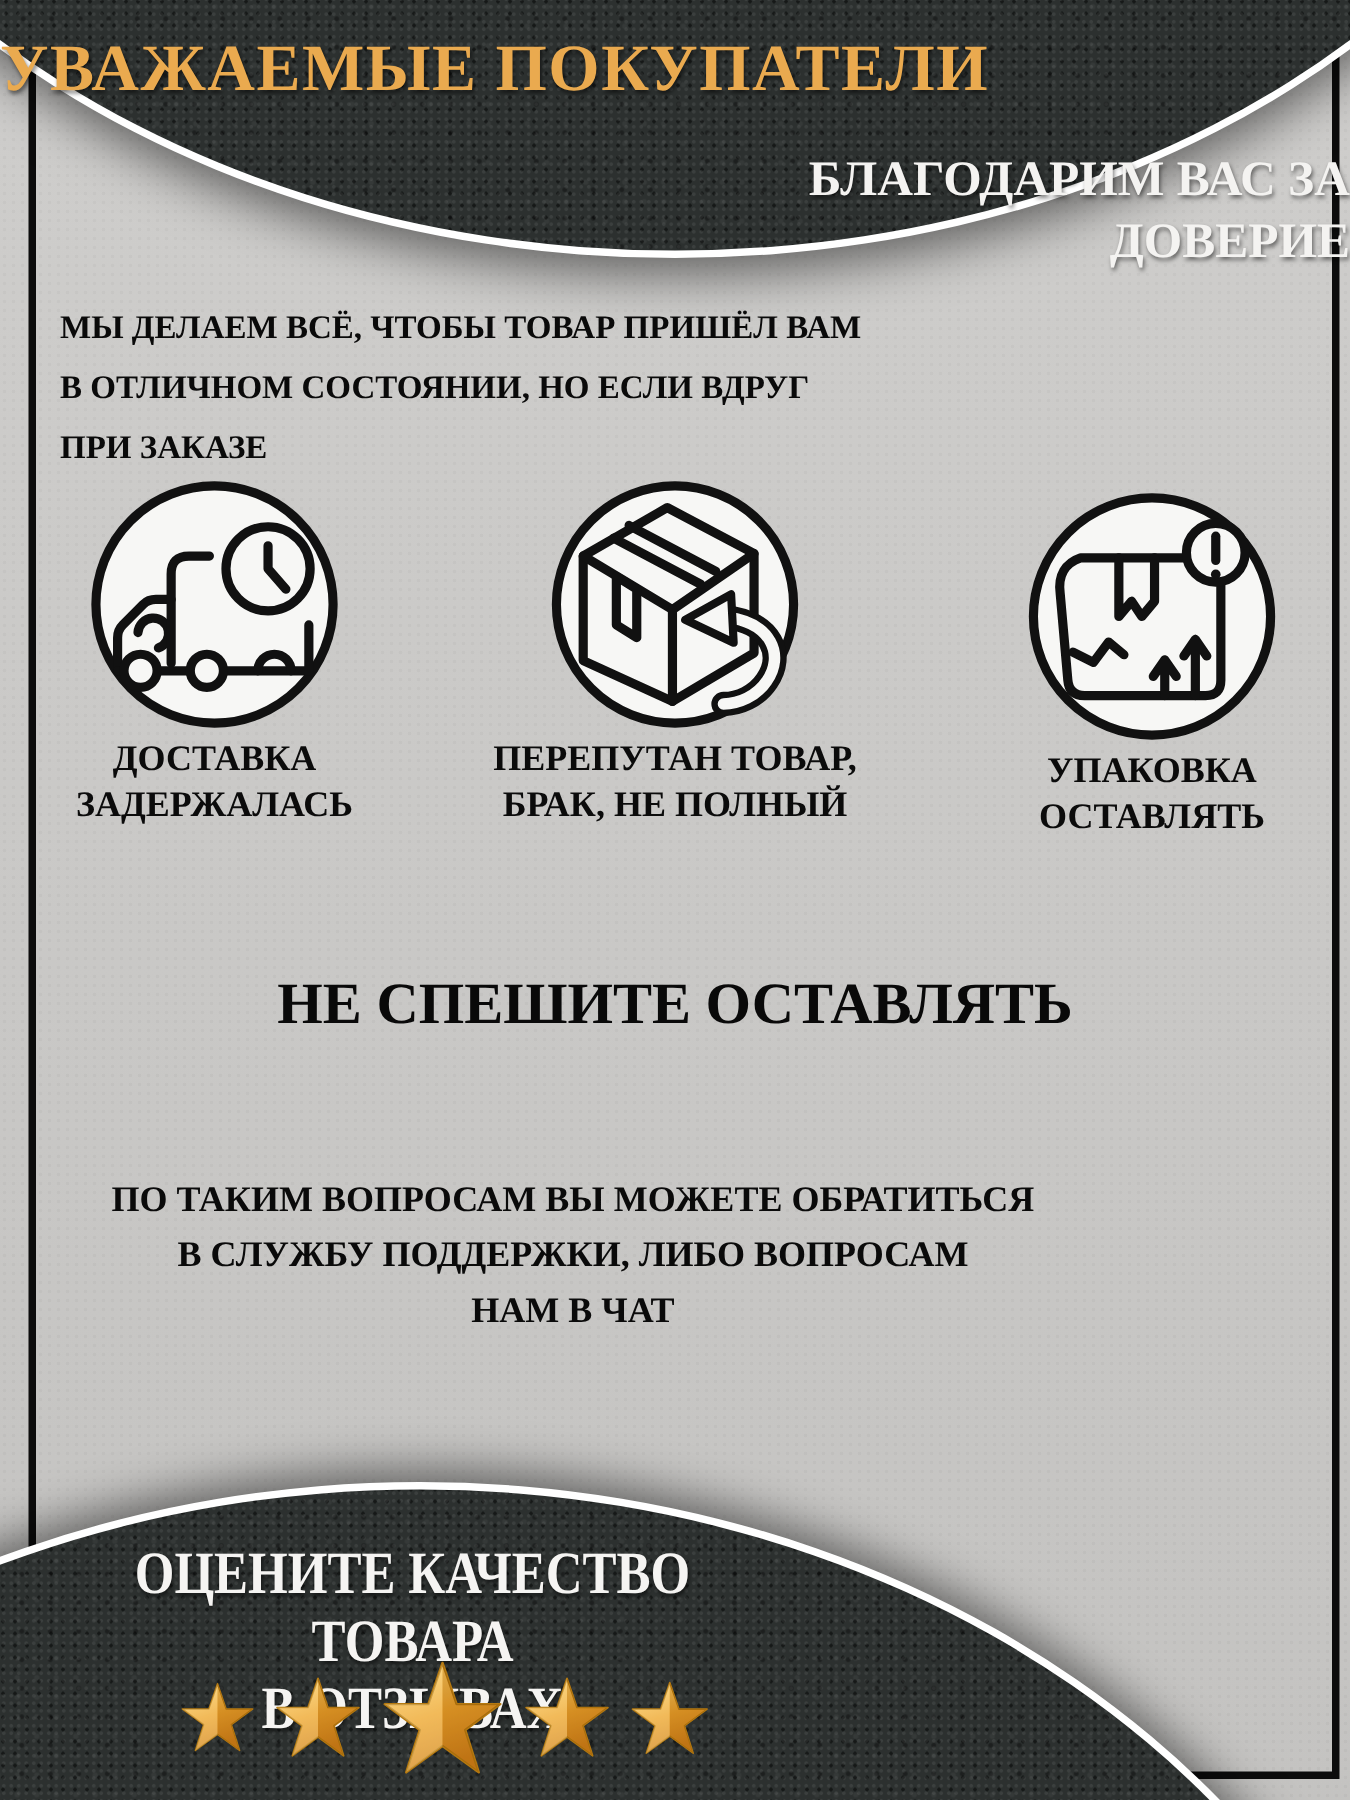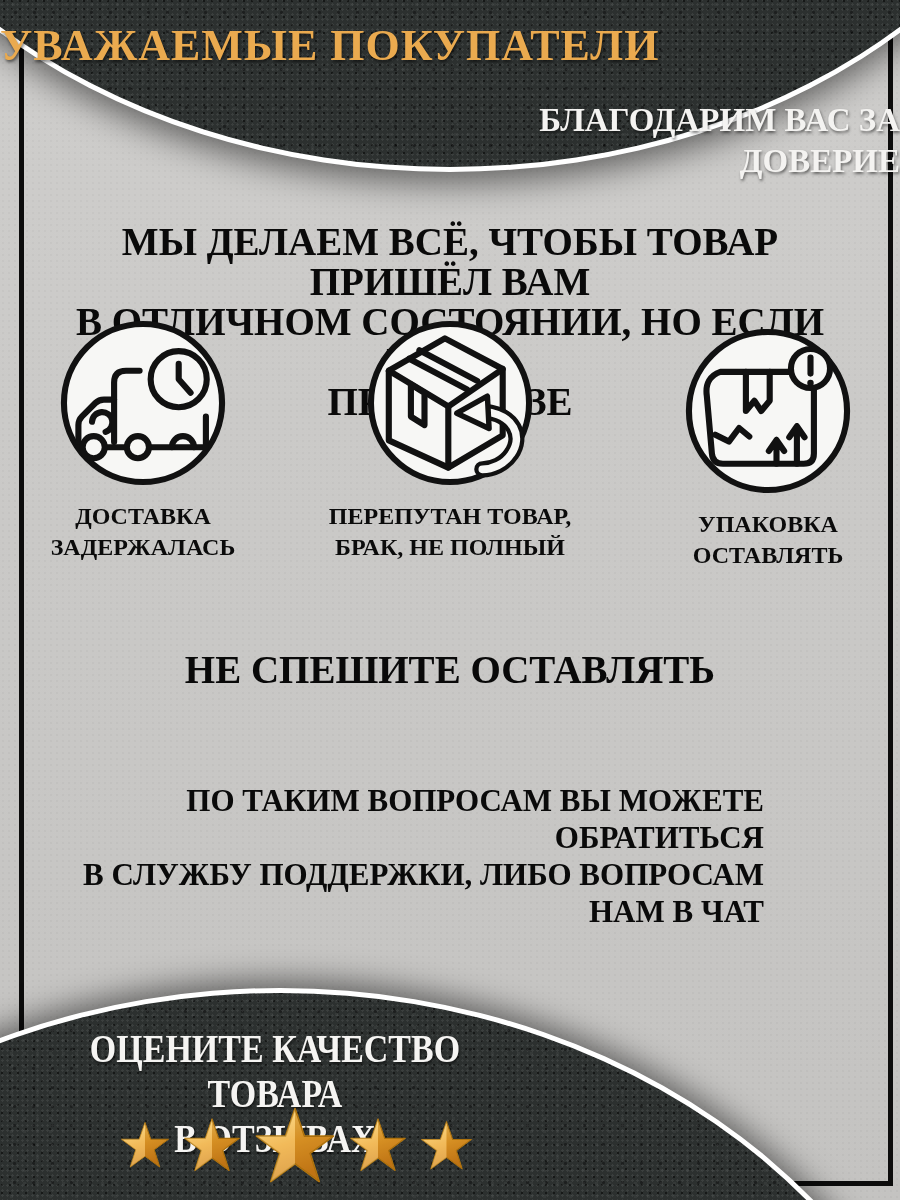--- a/index.html
+++ b/index.html
@@ -44,35 +44,35 @@
     text-shadow:1px 2px 3px rgba(0,0,0,.55);
   }
   .header-sub{
     position:absolute;top:72px;left:0;width:100%;text-align:right;z-index:3;
     font-size:33px;line-height:41px;color:#f4f3f1;
     text-shadow:1px 2px 3px rgba(0,0,0,.5);
     margin-top:28px;
   }
   .intro{
     position:absolute;top:198px;left:40px;width:820px;z-index:3;
-    text-align:center;font-size:39px;line-height:40px;color:#0a0a0a;margin-top:24px;
+    font-size:22px;line-height:40px;color:#0a0a0a;
   }
   .issue{position:absolute;top:318px;width:280px;text-align:center;z-index:3;}
   .issue-1{left:3px;}
   .issue-2{left:310px;}
   .issue-3{left:628px;top:326px;}
   .issue svg{display:block;margin:0 auto;}
-  .issue-label{margin-top:13px;font-size:24px;line-height:31px;color:#0b0b0b;}
+  .issue-label{margin-top:3px;font-size:24px;line-height:31px;color:#0b0b0b;}
   .warning{
     position:absolute;top:641px;left:0;width:900px;z-index:3;
     text-align:center;font-size:39px;line-height:57px;color:#090909;
   }
   .support{
     position:absolute;top:782px;left:0;width:764px;z-index:3;
-    text-align:right;font-size:31px;line-height:37px;color:#0a0a0a;
+    text-align:center;font-size:24px;line-height:37px;color:#0a0a0a;
   }
   .footer-text{
     position:absolute;top:1026px;left:-10px;width:570px;z-index:3;
     text-align:center;font-size:40px;line-height:45px;color:#f5f4f2;
     transform:scaleX(.85);transform-origin:50% 0;
     text-shadow:1px 2px 3px rgba(0,0,0,.55);
   }
   .stars{
     position:absolute;top:1098px;left:0;width:592px;height:94px;z-index:3;
     display:flex;align-items:center;justify-content:center;gap:13px;

